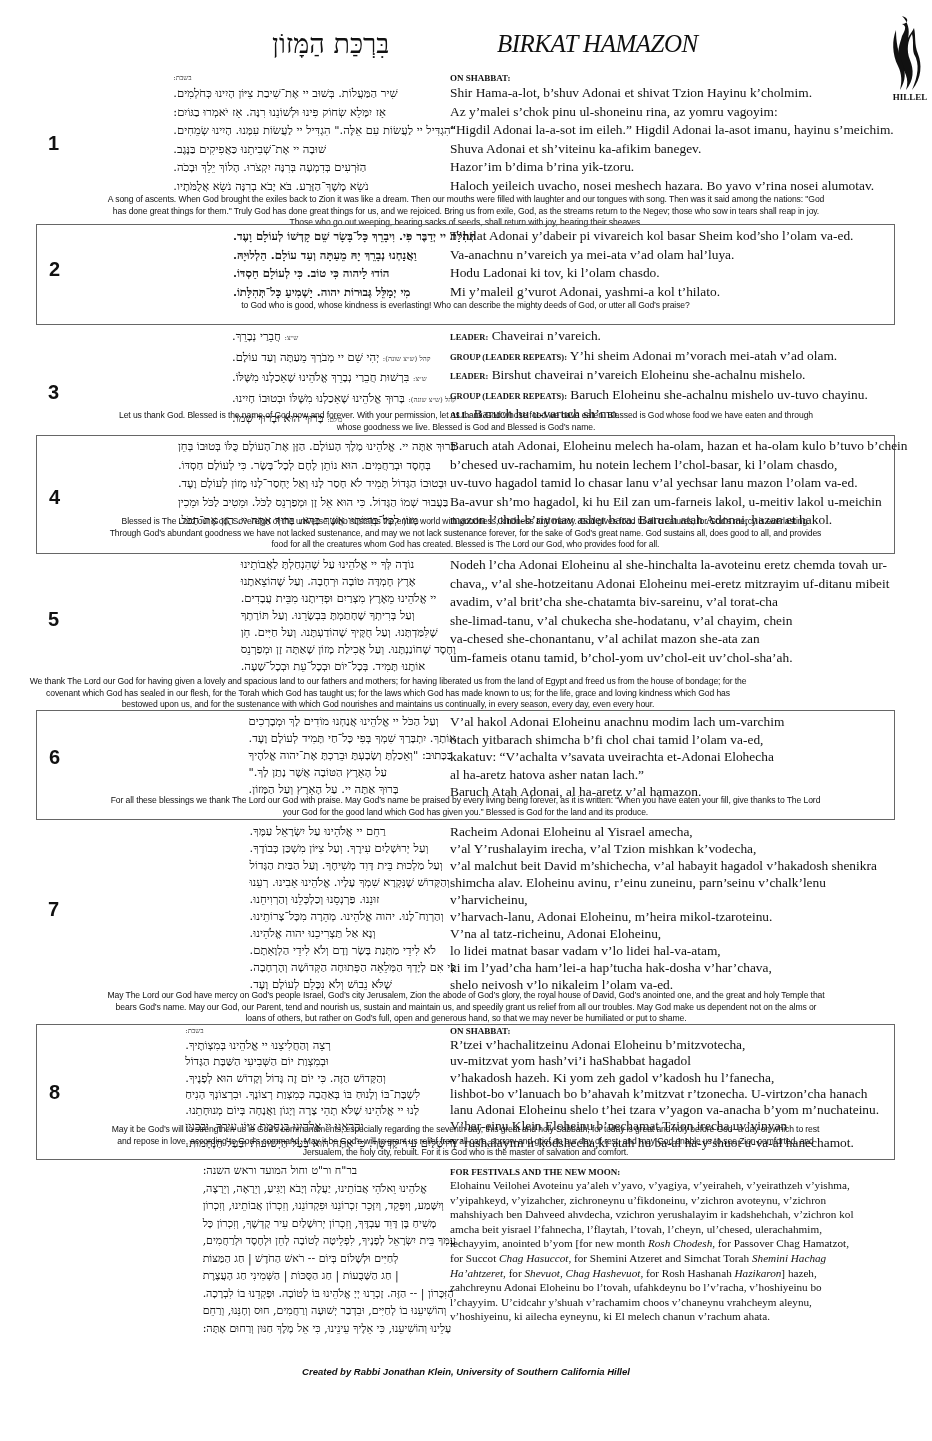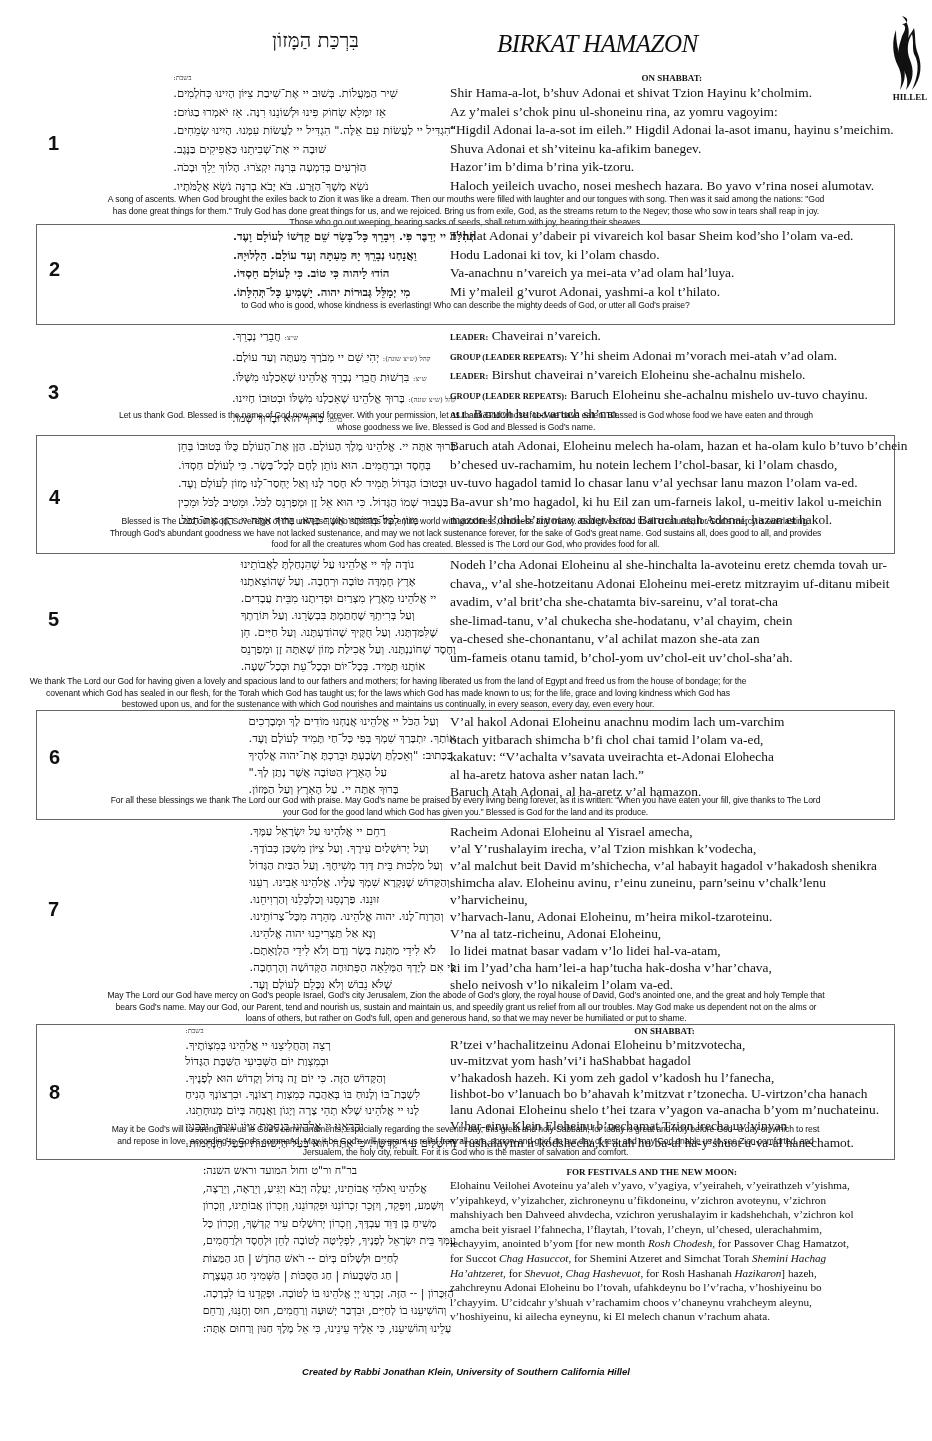--- a/index.html
+++ b/index.html
@@ -1,29 +1,29 @@
 <!DOCTYPE html>
 <html><head>
 <meta charset="utf-8">
 <style>
   html,body{margin:0;padding:0;background:#ffffff;}
   body{width:932px;height:1441px;position:relative;overflow:hidden;color:#111;font-family:"Liberation Serif",serif;}
-  .title-he{position:absolute;left:272px;top:28px;font-size:20px;direction:rtl;font-family:"DejaVu Serif",serif;}
+  .title-he{position:absolute;left:272px;top:28px;font-size:27px;direction:rtl;font-family:"DejaVu Serif",serif;}
   .title-en{position:absolute;left:497px;top:30px;font-size:25px;font-style:italic;font-family:"Liberation Serif",serif;letter-spacing:-0.5px;}
   .logo{position:absolute;left:890px;top:14px;width:32px;height:90px;}
   .logo svg{display:block;}
   .logo-text{position:absolute;left:0;top:78px;width:40px;text-align:center;font-size:9px;font-weight:bold;font-family:"Liberation Serif",serif;}
   .section{position:absolute;left:36px;width:859px;}
   .section.boxed{border:1.5px solid #666;box-sizing:border-box;}
   .num{position:absolute;left:12px;font-family:"Liberation Sans",sans-serif;font-weight:bold;font-size:20px;}
   .he{position:absolute;direction:rtl;text-align:left;font-family:"DejaVu Serif",serif;font-size:11.5px;line-height:18.5px;right:439px;white-space:nowrap;}
   .he .lbl{font-size:7px;color:#333;}
   .en{position:absolute;left:414px;font-size:13.4px;line-height:18.5px;white-space:nowrap;}
   .smallcap{font-size:8.5px;font-weight:bold;}
-  .hdr{font-size:9px;font-weight:bold;line-height:12px;text-align:center;}
+  .hdr{font-size:9px;font-weight:bold;line-height:12px;}
   .tr{position:absolute;left:0;width:100%;text-align:center;font-family:"Liberation Sans",sans-serif;font-size:8.6px;line-height:11.5px;letter-spacing:-0.1px;}
   .credit{position:absolute;left:0;width:932px;top:1366px;text-align:center;font-family:"Liberation Sans",sans-serif;font-size:9.5px;font-weight:bold;font-style:italic;}
 </style>
 </head>
 <body>
 
 <div class="title-he">בִּרְכַּת הַמָּזוֹן</div>
 <div class="title-en">BIRKAT HAMAZON</div>
 <div class="logo">
   <svg width="32" height="78" viewBox="0 0 32 78">
@@ -63,22 +63,22 @@
 <div class="section boxed" style="top:224px;height:101px;">
   <div class="num" style="top:33px;">2</div>
   <div class="he" style="top:2px;right:418px;font-weight:bold;">
     <div>תְּהִלַּת יי יְדַבֶּר פִּי. וִיבָרֵךְ כָּל־בָּשָׂר שֵׁם קָדְשׁוֹ לְעוֹלָם וָעֶד.</div>
     <div>וַאֲנַחְנוּ נְבָרֵךְ יָהּ מֵעַתָּה וְעַד עוֹלָם. הַלְלוּיָהּ.</div>
     <div>הוֹדוּ לַיהוה כִּי טוֹב. כִּי לְעוֹלָם חַסְדּוֹ.</div>
     <div>מִי יְמַלֵּל גְּבוּרוֹת יהוה. יַשְׁמִיעַ כָּל־תְּהִלָּתוֹ.</div>
   </div>
   <div class="en" style="top:2px;left:413px;">
     <div>T’hilat Adonai y’dabeir pi vivareich kol basar Sheim kod’sho l’olam va-ed.</div>
+    <div>Va-anachnu n’vareich ya mei-ata v’ad olam hal’luya.</div>
     <div>Hodu Ladonai ki tov, ki l’olam chasdo.</div>
-    <div>Va-anachnu n’vareich ya mei-ata v’ad olam hal’luya.</div>
     <div>Mi y’maleil g’vurot Adonai, yashmi-a kol t’hilato.</div>
   </div>
   <div class="tr" style="top:75px;">
     <div>to God who is good, whose kindness is everlasting!  Who can describe the mighty deeds of God, or utter all God’s praise?</div>
   </div>
 </div>
 
 <div class="section" style="top:327px;height:106px;">
   <div class="num" style="top:54px;">3</div>
   <div class="he" style="top:0;right:439px;">

